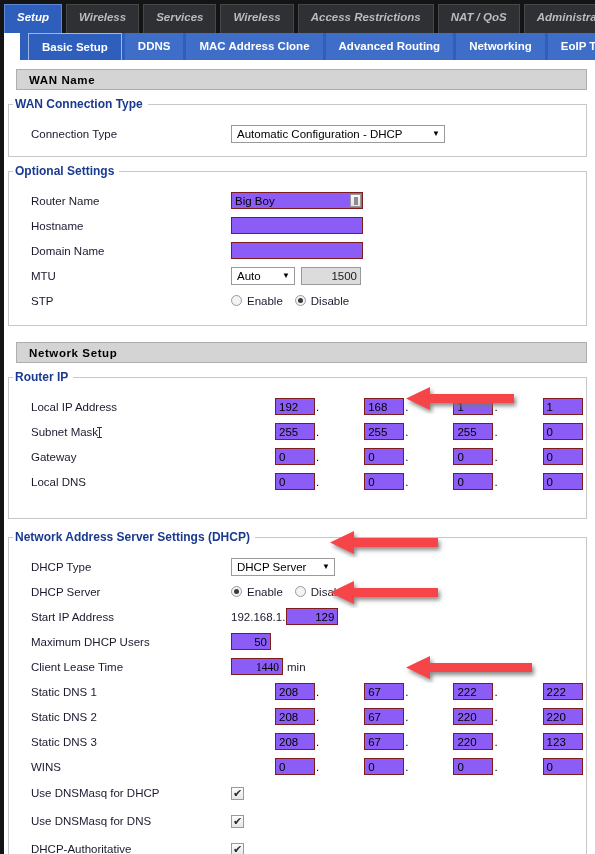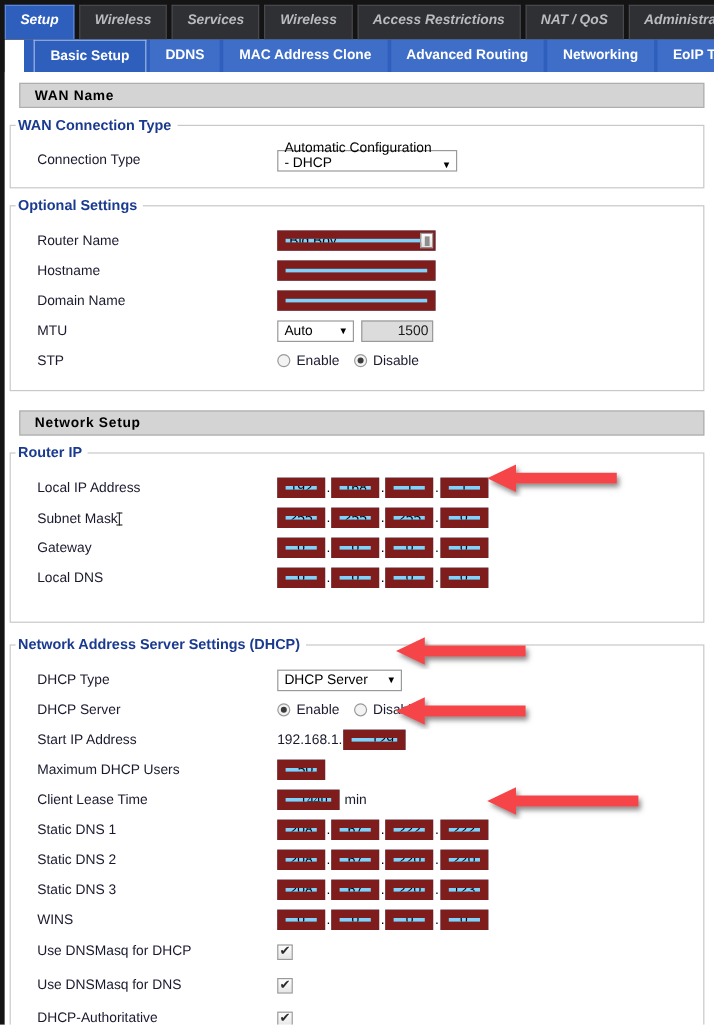--- a/index.html
+++ b/index.html
@@ -122,49 +122,49 @@
   .row .label{
     width:200px; flex:none;
     font-size:11.5px; color:#1a1a2e;
   }
   .row .ctl{ display:flex; align-items:center; }
 
   
   input[type=text]{
     font-family:"Liberation Sans", sans-serif;
     font-size:11.5px;
-    border:7px solid #7f1d1d;
-    background:#7dd3fc;
+    border:1px solid #7f1d1d;
+    background:#8b5cf6;
     height:17px;
     box-sizing:border-box;
     padding:0 3px;
     color:#000;
     outline:none;
   }
   input.txt-wide{ width:132px; }
-  input.octet{ width:40px; text-align:center; }
+  input.octet{ width:40px; text-align:left;margin-left:44px; }
   input.num{ width:40px; text-align:right; }
   input.disabled{
     background:#dcdcdc; color:#1a1a1a; border:1px solid #9a9a9a;
   }
   .dot{ padding:0 1px 0 1px; font-size:11.5px; }
 
   
   .sel{
     display:inline-flex; align-items:center; justify-content:space-between;
     border:1px solid #9a9a9a;
     background:#ffffff;
     height:18px;
     box-sizing:border-box;
     padding:0 4px 0 5px;
     font-size:11.5px;
     color:#000;
   }
   .sel .caret{ margin-left:6px; font-size:8px; }
-  .sel.conn{ width:150px;align-items:flex-end; }
+  .sel.conn{ width:214px; }
   .sel.mtu{ width:64px; }
   .sel.dhcptype{ width:104px; }
 
   
   .spinbox{
     position:relative; display:inline-block;
   }
   .spinbox .handle{
     position:absolute; right:2px; top:2px;
     width:11px; height:13px;

